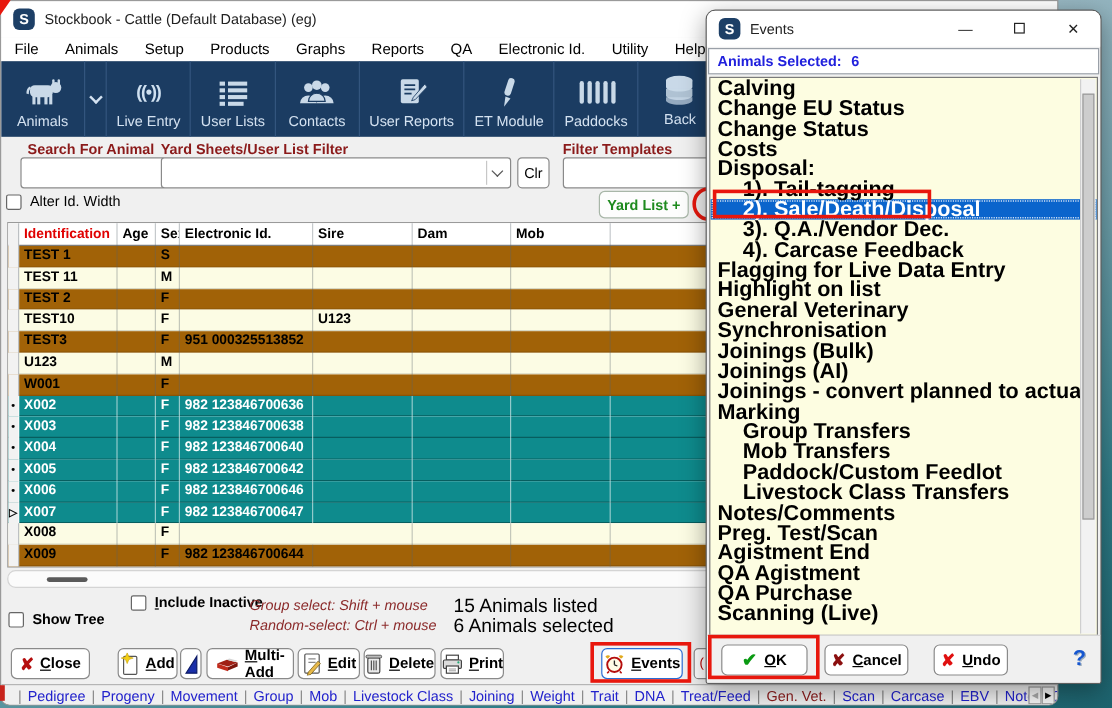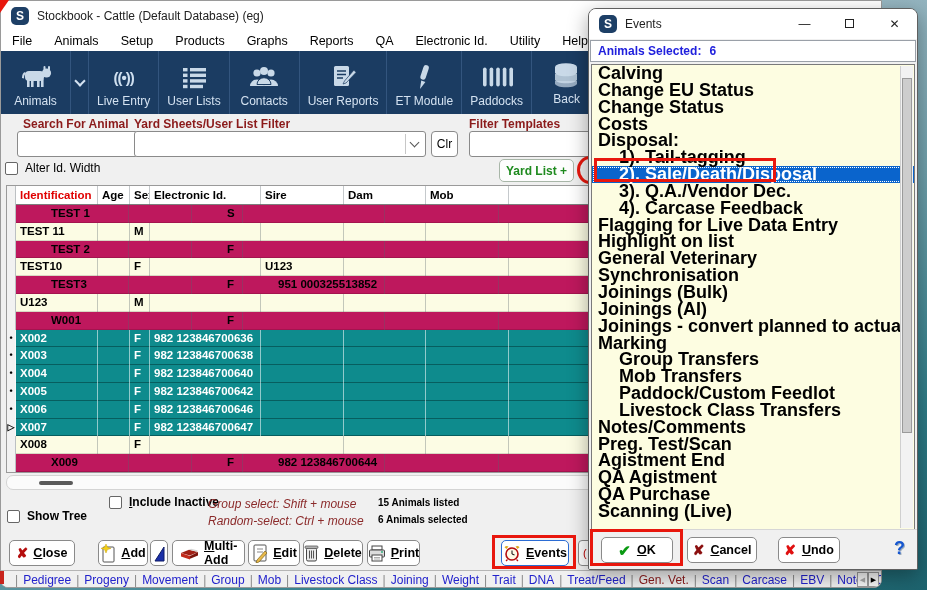--- a/index.html
+++ b/index.html
@@ -49,37 +49,37 @@
     border:1px solid #8a8a8a;border-radius:4px;display:flex;align-items:center;padding-left:4px;font-size:11px;color:#b00;}
 
   
   .tbl{position:absolute;left:5px;top:184px;width:700px;background:#fff;border:1px solid #9a9a9a;font-size:11.5px;}
   .trow{display:flex;height:17.8px;box-shadow:inset 0 -1px 0 rgba(0,0,0,.14);}
   .thead{height:19px;background:#fff;font-weight:bold;box-shadow:inset 0 -1px 0 #7d7d7d;}
   .tcell{flex:0 0 auto;padding:0 0 0 4px;line-height:17.5px;overflow:hidden;white-space:nowrap;
     border-right:1px solid rgba(90,100,110,.35);font-weight:bold;}
   .thead .tcell{line-height:18px;}
   .gutter{background:#f2f2f2;text-align:center;padding:0;font-size:9px;line-height:17.8px;color:#000;}
-  .row-blue{background:#be185d;gap:31px;}
+  .row-blue{background:#a16207;}
   .row-yellow{background:#fcfce4;}
   .row-sel{background:#0e8b8d;color:#fff;}
   .row-sel .tcell{border-right:1px solid rgba(255,255,255,.55);}
   .row-sel{box-shadow:inset 0 -1px 0 rgba(0,40,40,.45);}
   .row-sel .gutter{background:#f2f2f2;color:#000;}
   .hdr-ident{color:#e00000;display:flex;gap:14px;}
 
   .hscroll{position:absolute;left:5px;top:474px;width:700px;height:15px;background:#fbfbfb;
     border:1px solid #d4d4d4;border-radius:7px;}
   .hthumb{position:absolute;left:32px;top:5px;width:34px;height:4px;background:#5a5a5a;border-radius:2px;}
 
   
   .showtree{position:absolute;left:6px;top:508px;display:flex;gap:7px;align-items:center;font-size:12px;font-weight:bold;}
   .inclin{position:absolute;left:108px;top:494px;display:flex;gap:7px;align-items:center;font-size:12px;font-weight:bold;}
   .hint{position:absolute;left:207px;font-size:12px;font-style:italic;color:#8b2a2a;}
-  .count{position:absolute;left:377px;font-size:10px;font-weight:bold;}
+  .count{position:absolute;left:377px;font-size:16px;font-weight:normal;}
 
   
   .act-btn{position:absolute;top:539px;height:26px;background:#fff;border:1px solid #8a8a8a;border-radius:5px;
     display:flex;align-items:center;justify-content:center;gap:5px;font-size:12.5px;font-weight:bold;padding:0 6px;}
   .act-focus{border:1.5px solid #2b6cd4;}
   .xmark{font-weight:bold;font-size:14px;line-height:1;}
 
   
   .linksbar{position:absolute;left:0;right:0;top:569px;height:19px;border-top:1px solid #b5b5b5;
     background:#f0f0f0;display:flex;align-items:center;font-size:12px;padding-left:14px;}

